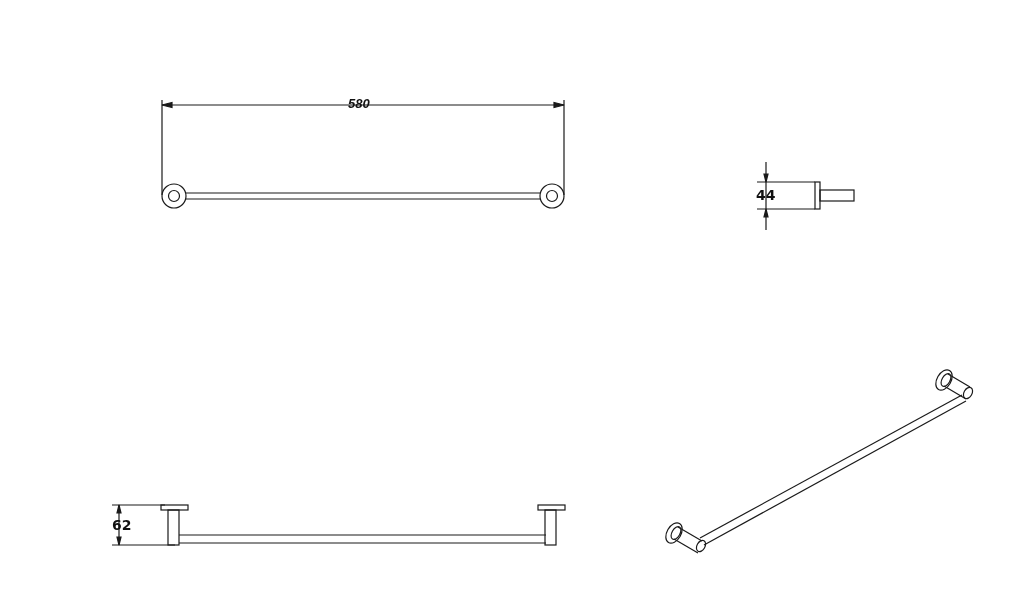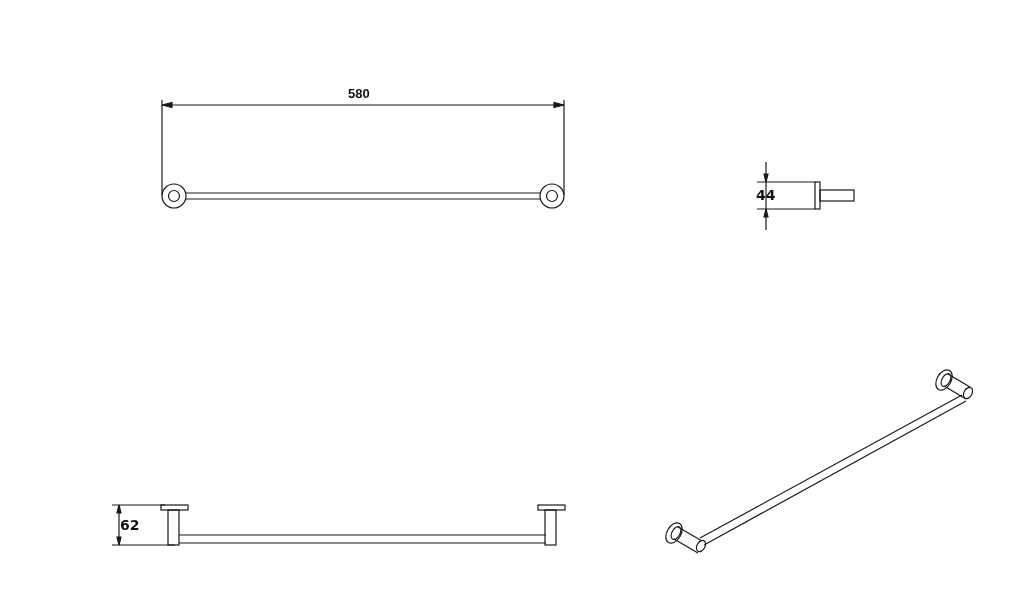--- a/index.html
+++ b/index.html
@@ -63,15 +63,15 @@
       <line x1="966" y1="401" x2="704" y2="545"></line>
       <ellipse cx="674" cy="533" rx="7" ry="11" transform="rotate(30 674 533)"></ellipse>
       <ellipse cx="676" cy="533" rx="4" ry="7" transform="rotate(30 676 533)"></ellipse>
       <line x1="678" y1="527" x2="702" y2="541"></line>
       <line x1="674" y1="539" x2="698" y2="553"></line>
       <ellipse cx="701" cy="546" rx="4" ry="6" transform="rotate(30 701 546)"></ellipse>
     </g>
   </g>
 </svg>
 
-<div class="dimtxt bold" style="left:348px;top:86px;">580</div>
+<div class="dimtxt bold" style="left:348px;top:96px;font-style:italic;">580</div>
 <div class="dimtxt thin" style="left:756px;top:187px;">44</div>
-<div class="dimtxt thin" style="left:120px;top:517px;">62</div>
+<div class="dimtxt thin" style="left:112px;top:517px;">62</div>
 
 </body></html>

